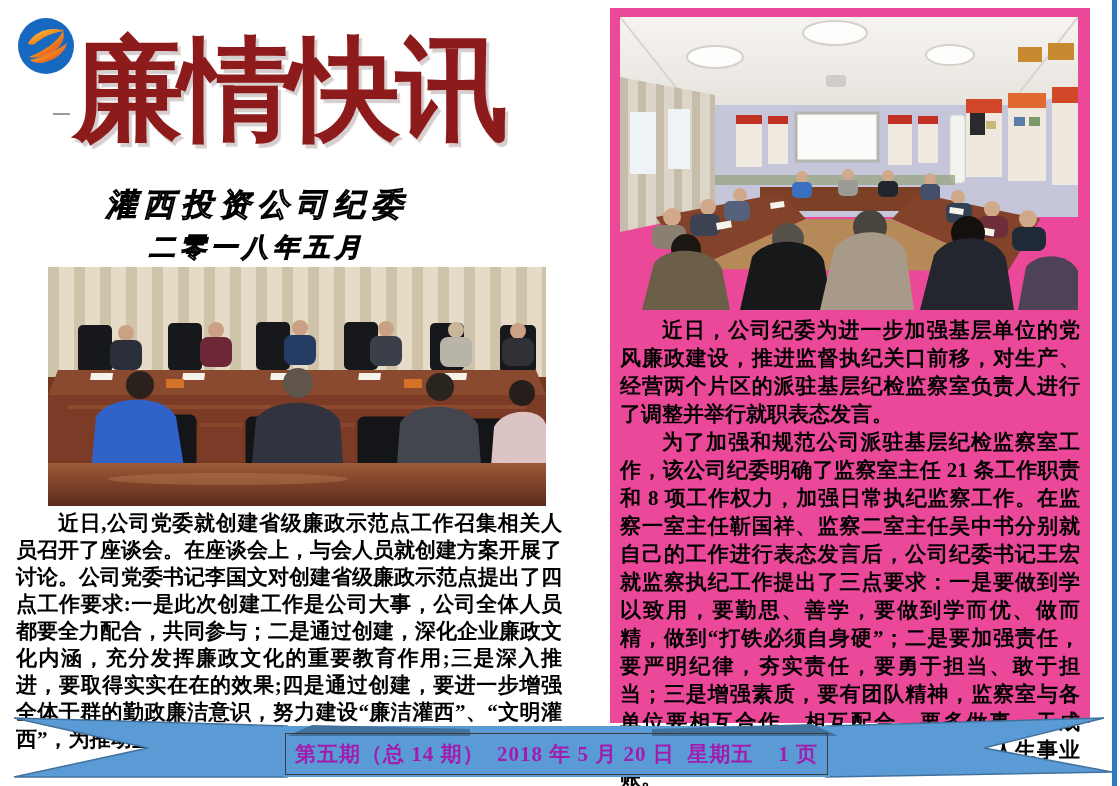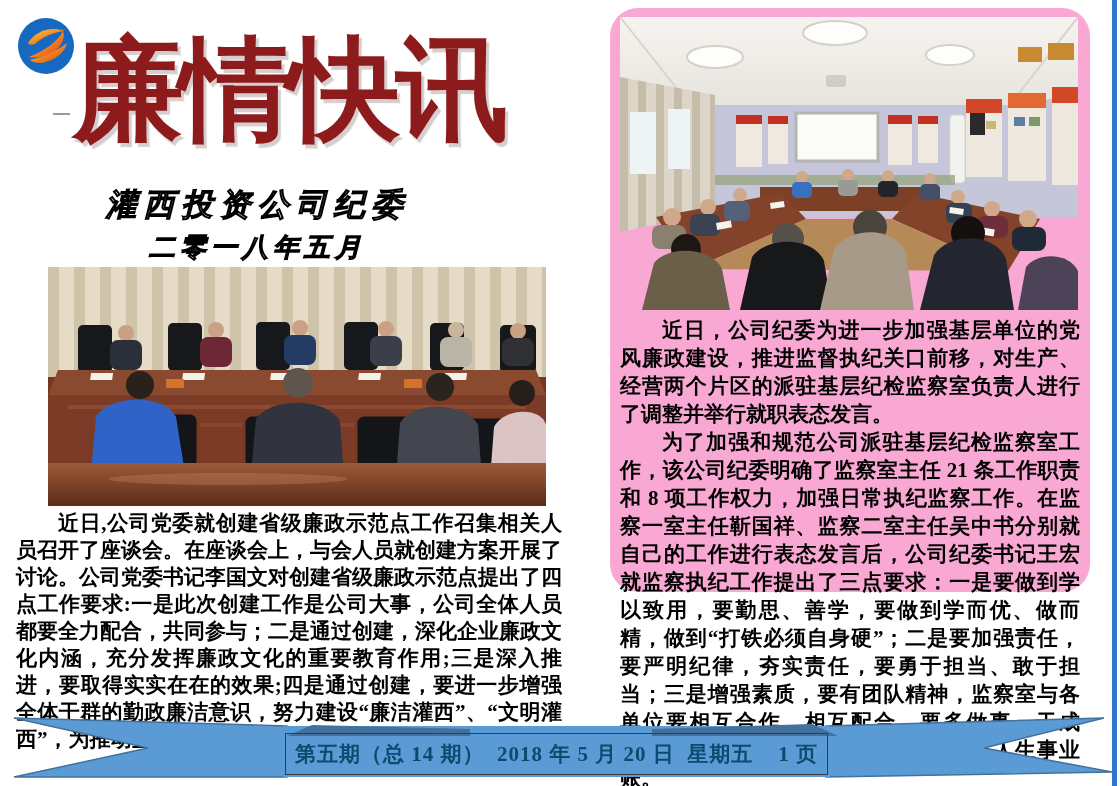--- a/index.html
+++ b/index.html
@@ -30,36 +30,36 @@
 
   
   .left-photo { position:absolute; left:48px; top:267px; width:498px; height:239px; }
   .left-article {
     position:absolute; left:16px; top:510px; width:546px;
     font-size:21px; line-height:27px; font-weight:bold; color:#000;
     text-align:justify; text-indent:2em;
   }
 
   
-  .right-panel { position:absolute; left:610px; top:8px; width:480px; height:584px; background:#f9a8d4;border-radius:28px; }
+  .right-panel { position:absolute; left:610px; top:8px; width:480px; height:715px; background:#ec4899; }
   .right-photo { position:absolute; left:10px; top:9px; width:458px; height:293px; }
   .right-article {
     position:absolute; left:10px; top:308px; width:460px;
     font-size:21px; line-height:28px; font-weight:bold; color:#000;
     text-align:justify;
   }
   .right-article p { text-indent:2em; }
 
   
   .ribbon-svg { position:absolute; left:0; top:708px; width:1120px; height:78px; }
   .footer-box {
     position:absolute; left:285px; top:733px; width:543px; height:42px;
     border:1.5px solid #3c3c3c; background:transparent;
     display:flex; align-items:center; justify-content:center;
-    font-size:21px; font-weight:bold; color:#0c4a6e; letter-spacing:1px;
+    font-size:21px; font-weight:bold; color:#a21caf; letter-spacing:1px;
     white-space:pre;
   }
 </style>
 </head>
 <body>
 
 <div class="page">
 
   <div class="right-border"></div>
 

